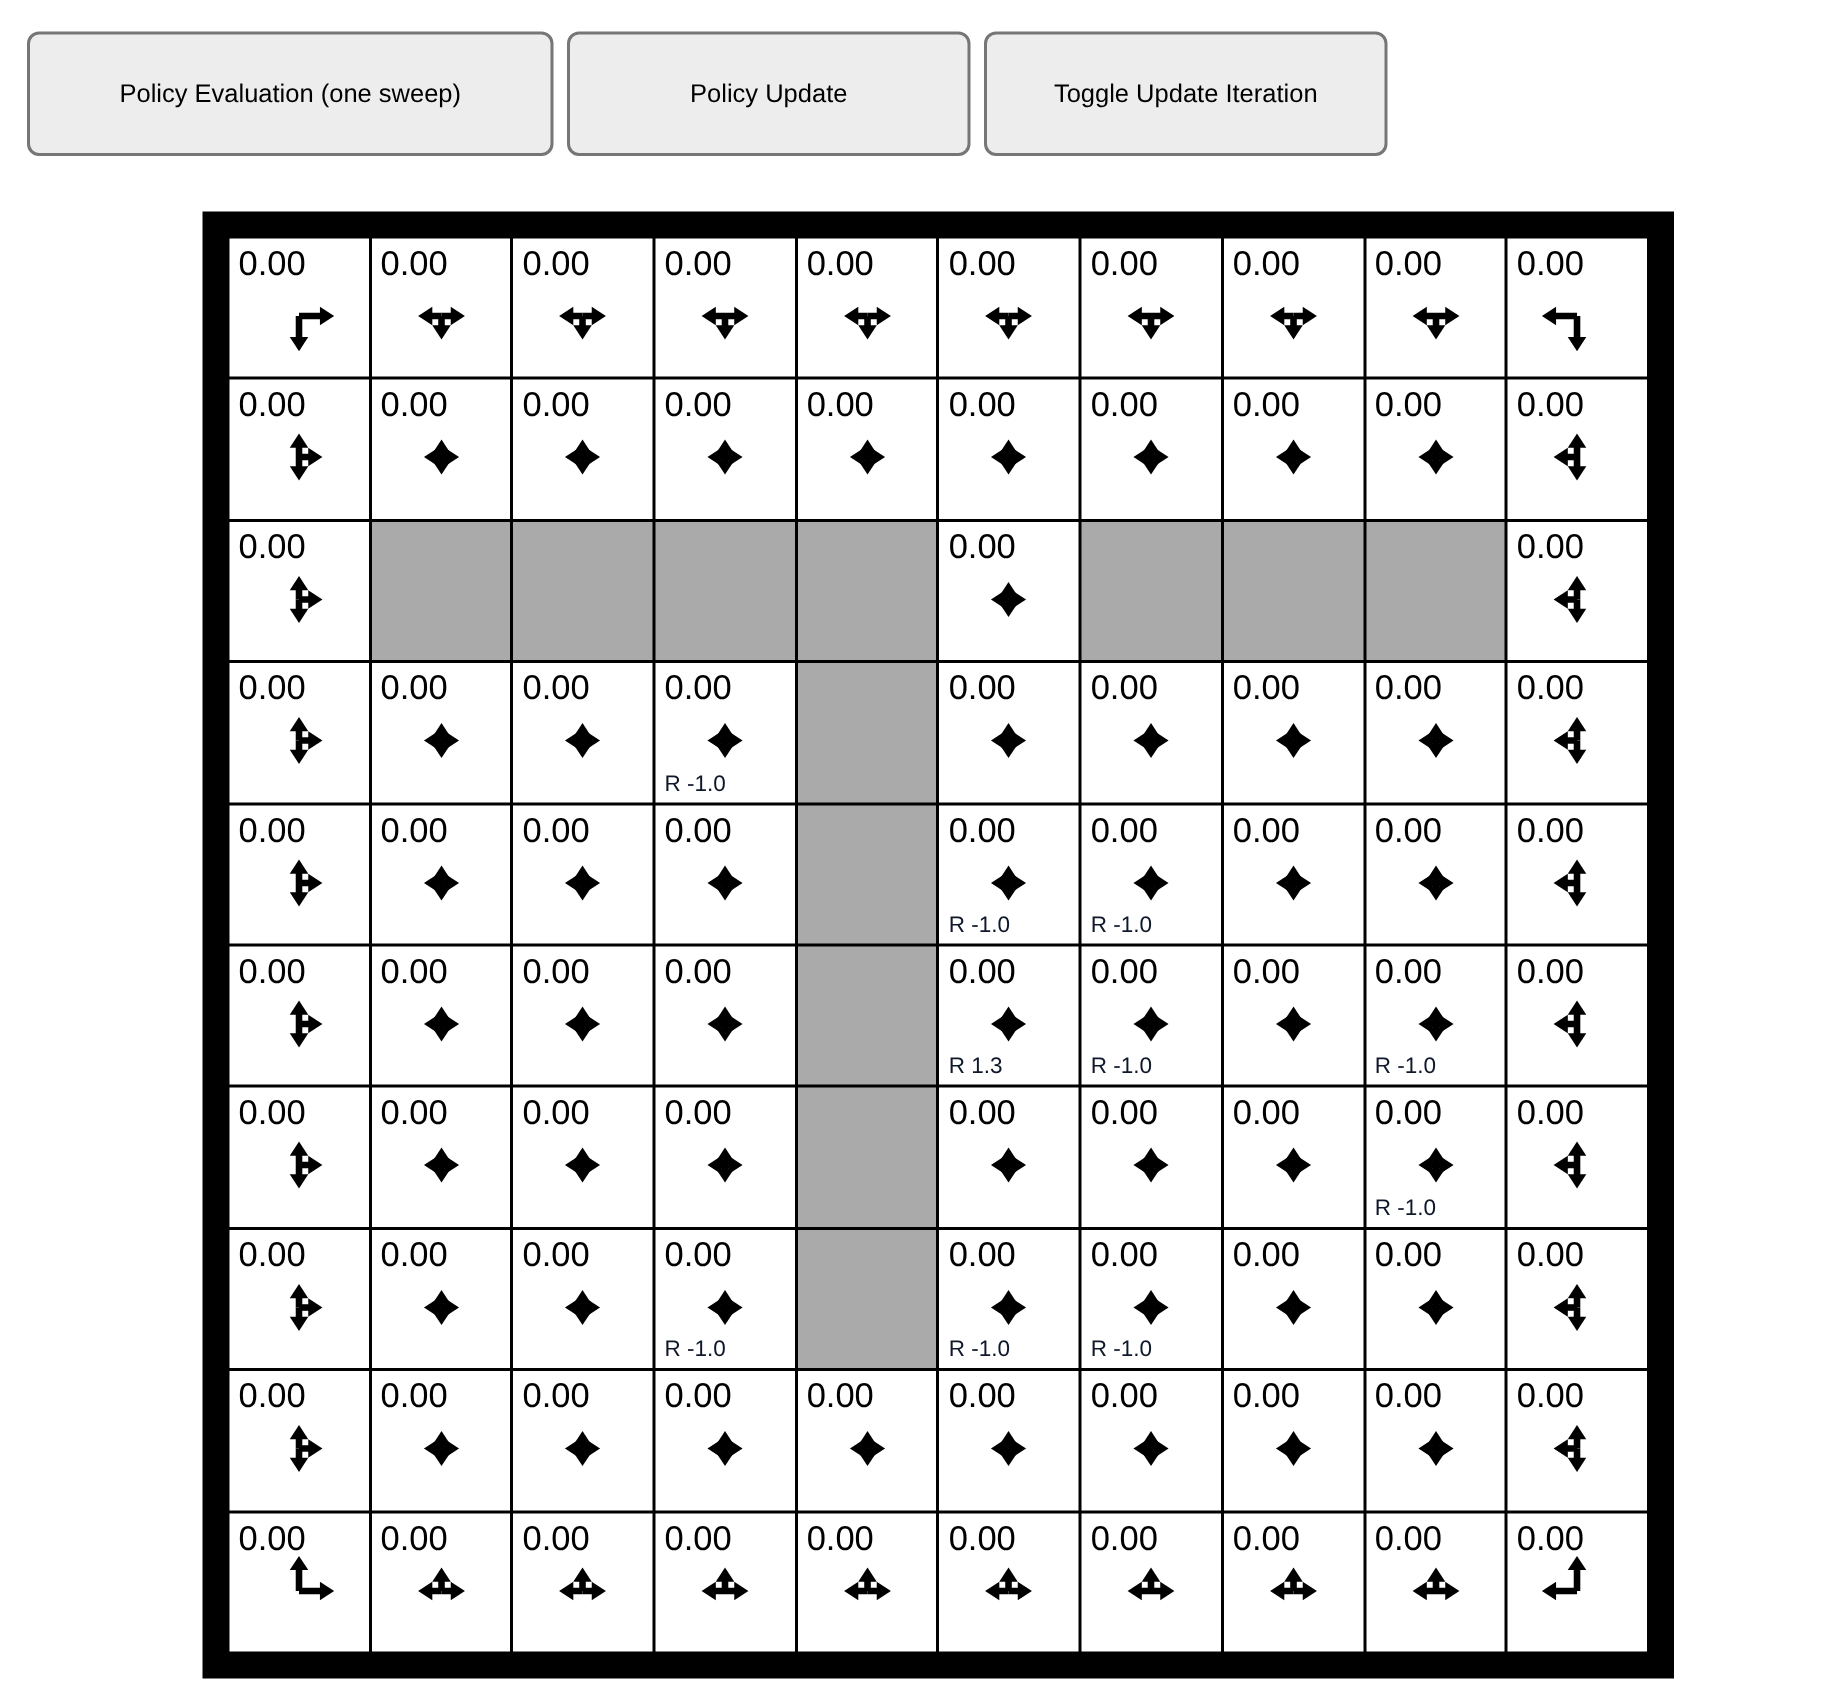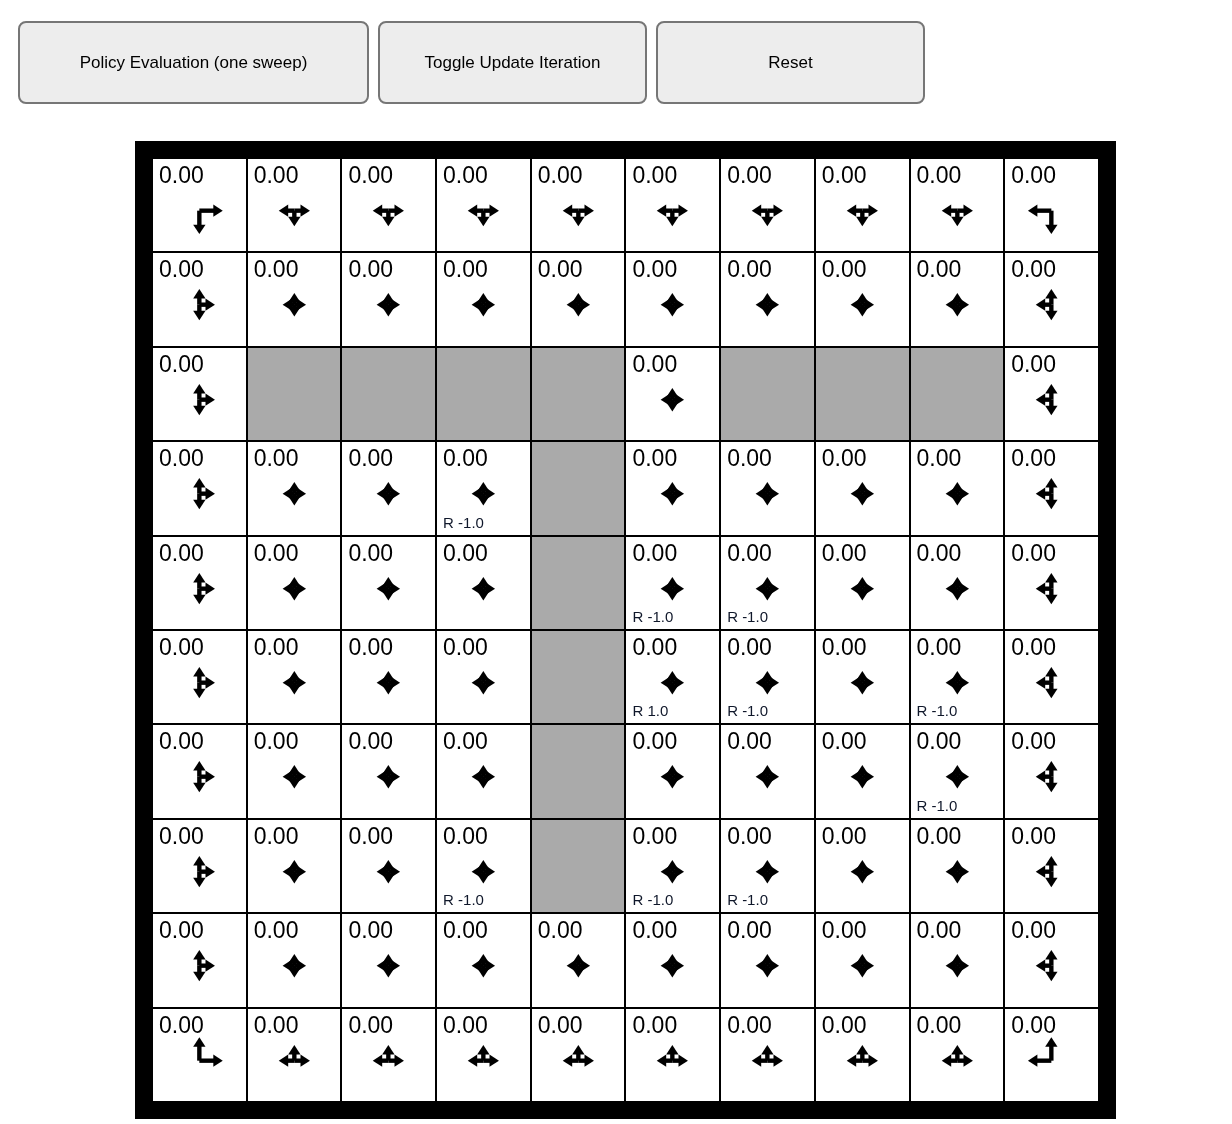--- a/index.html
+++ b/index.html
@@ -26,22 +26,22 @@
   .cell.wall{background:var(--wall);}
   .val{position:absolute; top:3px; left:6px; font-size:23px; line-height:1.15; color:#000;}
   .rew{position:absolute; bottom:4px; left:6px; font-size:15px; color:#0f172a;}
   .arrows{position:absolute; left:0; top:0; width:100%; height:100%; display:block;}
 </style>
 </head>
 <body>
 
 <div class="toolbar">
   <button class="btn-wide">Policy Evaluation (one sweep)</button>
+  <button class="btn-std">Policy Update</button>
   <button class="btn-std">Toggle Update Iteration</button>
-  <button class="btn-std">Reset</button>
 </div>
 
 <div class="gridworld">
     <div class="cell">
       <span class="val">0.00</span>
       <svg viewBox="0 0 93 92" class="arrows">
         <line x1="46.5" y1="51.5" x2="46.5" y2="68" stroke="#000000" stroke-width="4.4"></line>
         <polygon points="46.5,75 40.3,65.5 52.7,65.5" fill="#000000"></polygon>
         <line x1="46.5" y1="51.5" x2="63" y2="51.5" stroke="#000000" stroke-width="4.4"></line>
         <polygon points="70,51.5 60.5,57.7 60.5,45.3" fill="#000000"></polygon>
@@ -599,21 +599,21 @@
       <svg viewBox="0 0 93 92" class="arrows">
         <line x1="46.5" y1="51.5" x2="46.5" y2="46.75" stroke="#000000" stroke-width="4.4"></line>
         <polygon points="46.5,39.75 52.7,49.25 40.3,49.25" fill="#000000"></polygon>
         <line x1="46.5" y1="51.5" x2="46.5" y2="56.25" stroke="#000000" stroke-width="4.4"></line>
         <polygon points="46.5,63.25 40.3,53.75 52.7,53.75" fill="#000000"></polygon>
         <line x1="46.5" y1="51.5" x2="41.75" y2="51.5" stroke="#000000" stroke-width="4.4"></line>
         <polygon points="34.75,51.5 44.25,45.3 44.25,57.7" fill="#000000"></polygon>
         <line x1="46.5" y1="51.5" x2="51.25" y2="51.5" stroke="#000000" stroke-width="4.4"></line>
         <polygon points="58.25,51.5 48.75,57.7 48.75,45.3" fill="#000000"></polygon>
       </svg>
-      <span class="rew">R 1.0</span>
+      <span class="rew">R 1.3</span>
     </div>
     <div class="cell">
       <span class="val">0.00</span>
       <svg viewBox="0 0 93 92" class="arrows">
         <line x1="46.5" y1="51.5" x2="46.5" y2="46.75" stroke="#000000" stroke-width="4.4"></line>
         <polygon points="46.5,39.75 52.7,49.25 40.3,49.25" fill="#000000"></polygon>
         <line x1="46.5" y1="51.5" x2="46.5" y2="56.25" stroke="#000000" stroke-width="4.4"></line>
         <polygon points="46.5,63.25 40.3,53.75 52.7,53.75" fill="#000000"></polygon>
         <line x1="46.5" y1="51.5" x2="41.75" y2="51.5" stroke="#000000" stroke-width="4.4"></line>
         <polygon points="34.75,51.5 44.25,45.3 44.25,57.7" fill="#000000"></polygon>

